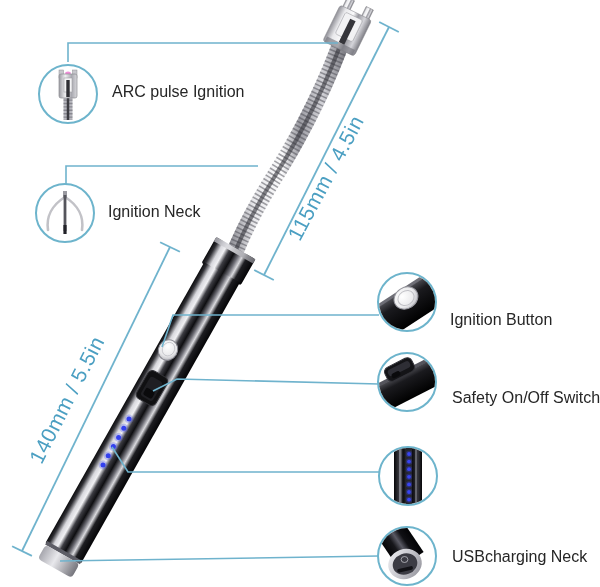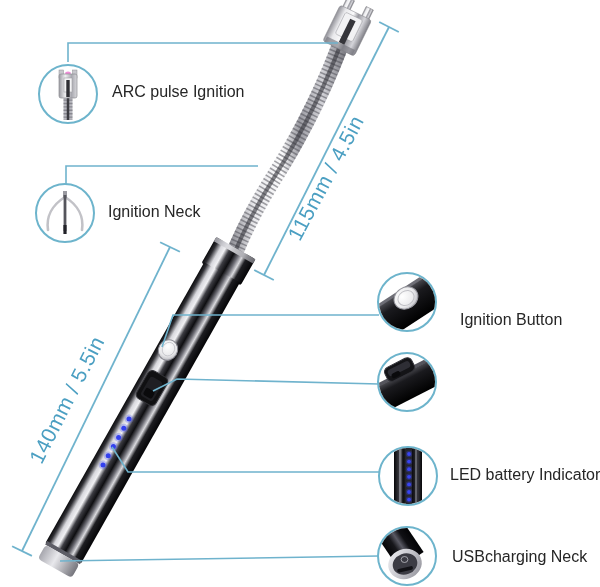--- a/index.html
+++ b/index.html
@@ -271,17 +271,17 @@
       </g>
       <ellipse cx="26" cy="36" rx="17" ry="15" transform="rotate(-20 26 36)" fill="url(#capGrad2)"></ellipse>
       <ellipse cx="26" cy="36" rx="12.5" ry="10.5" transform="rotate(-20 26 36)" fill="#3c3c44"></ellipse>
       <ellipse cx="25.5" cy="31.5" rx="3.4" ry="3" fill="none" stroke="#c9c9cf" stroke-width="0.9" opacity="0.8"></ellipse>
       <rect x="18" y="39.5" width="16" height="3.6" rx="1.8" transform="rotate(-13 26 41)" fill="#121216"></rect>
     </svg>
   </div>
 
   <div class="label" style="left:112px;top:82px;">ARC pulse Ignition</div>
   <div class="label" style="left:108px;top:202px;">Ignition Neck</div>
-  <div class="label" style="left:460px;top:310px;">Ignition Button</div>
-  <div class="label" style="left:450px;top:465px;">LED battery Indicator</div>
+  <div class="label" style="left:450px;top:310px;">Ignition Button</div>
+  <div class="label" style="left:452px;top:388px;">Safety On/Off Switch</div>
   <div class="label" style="left:452px;top:547px;">USBcharging Neck</div>
 
 </div>
 
 </body></html>

